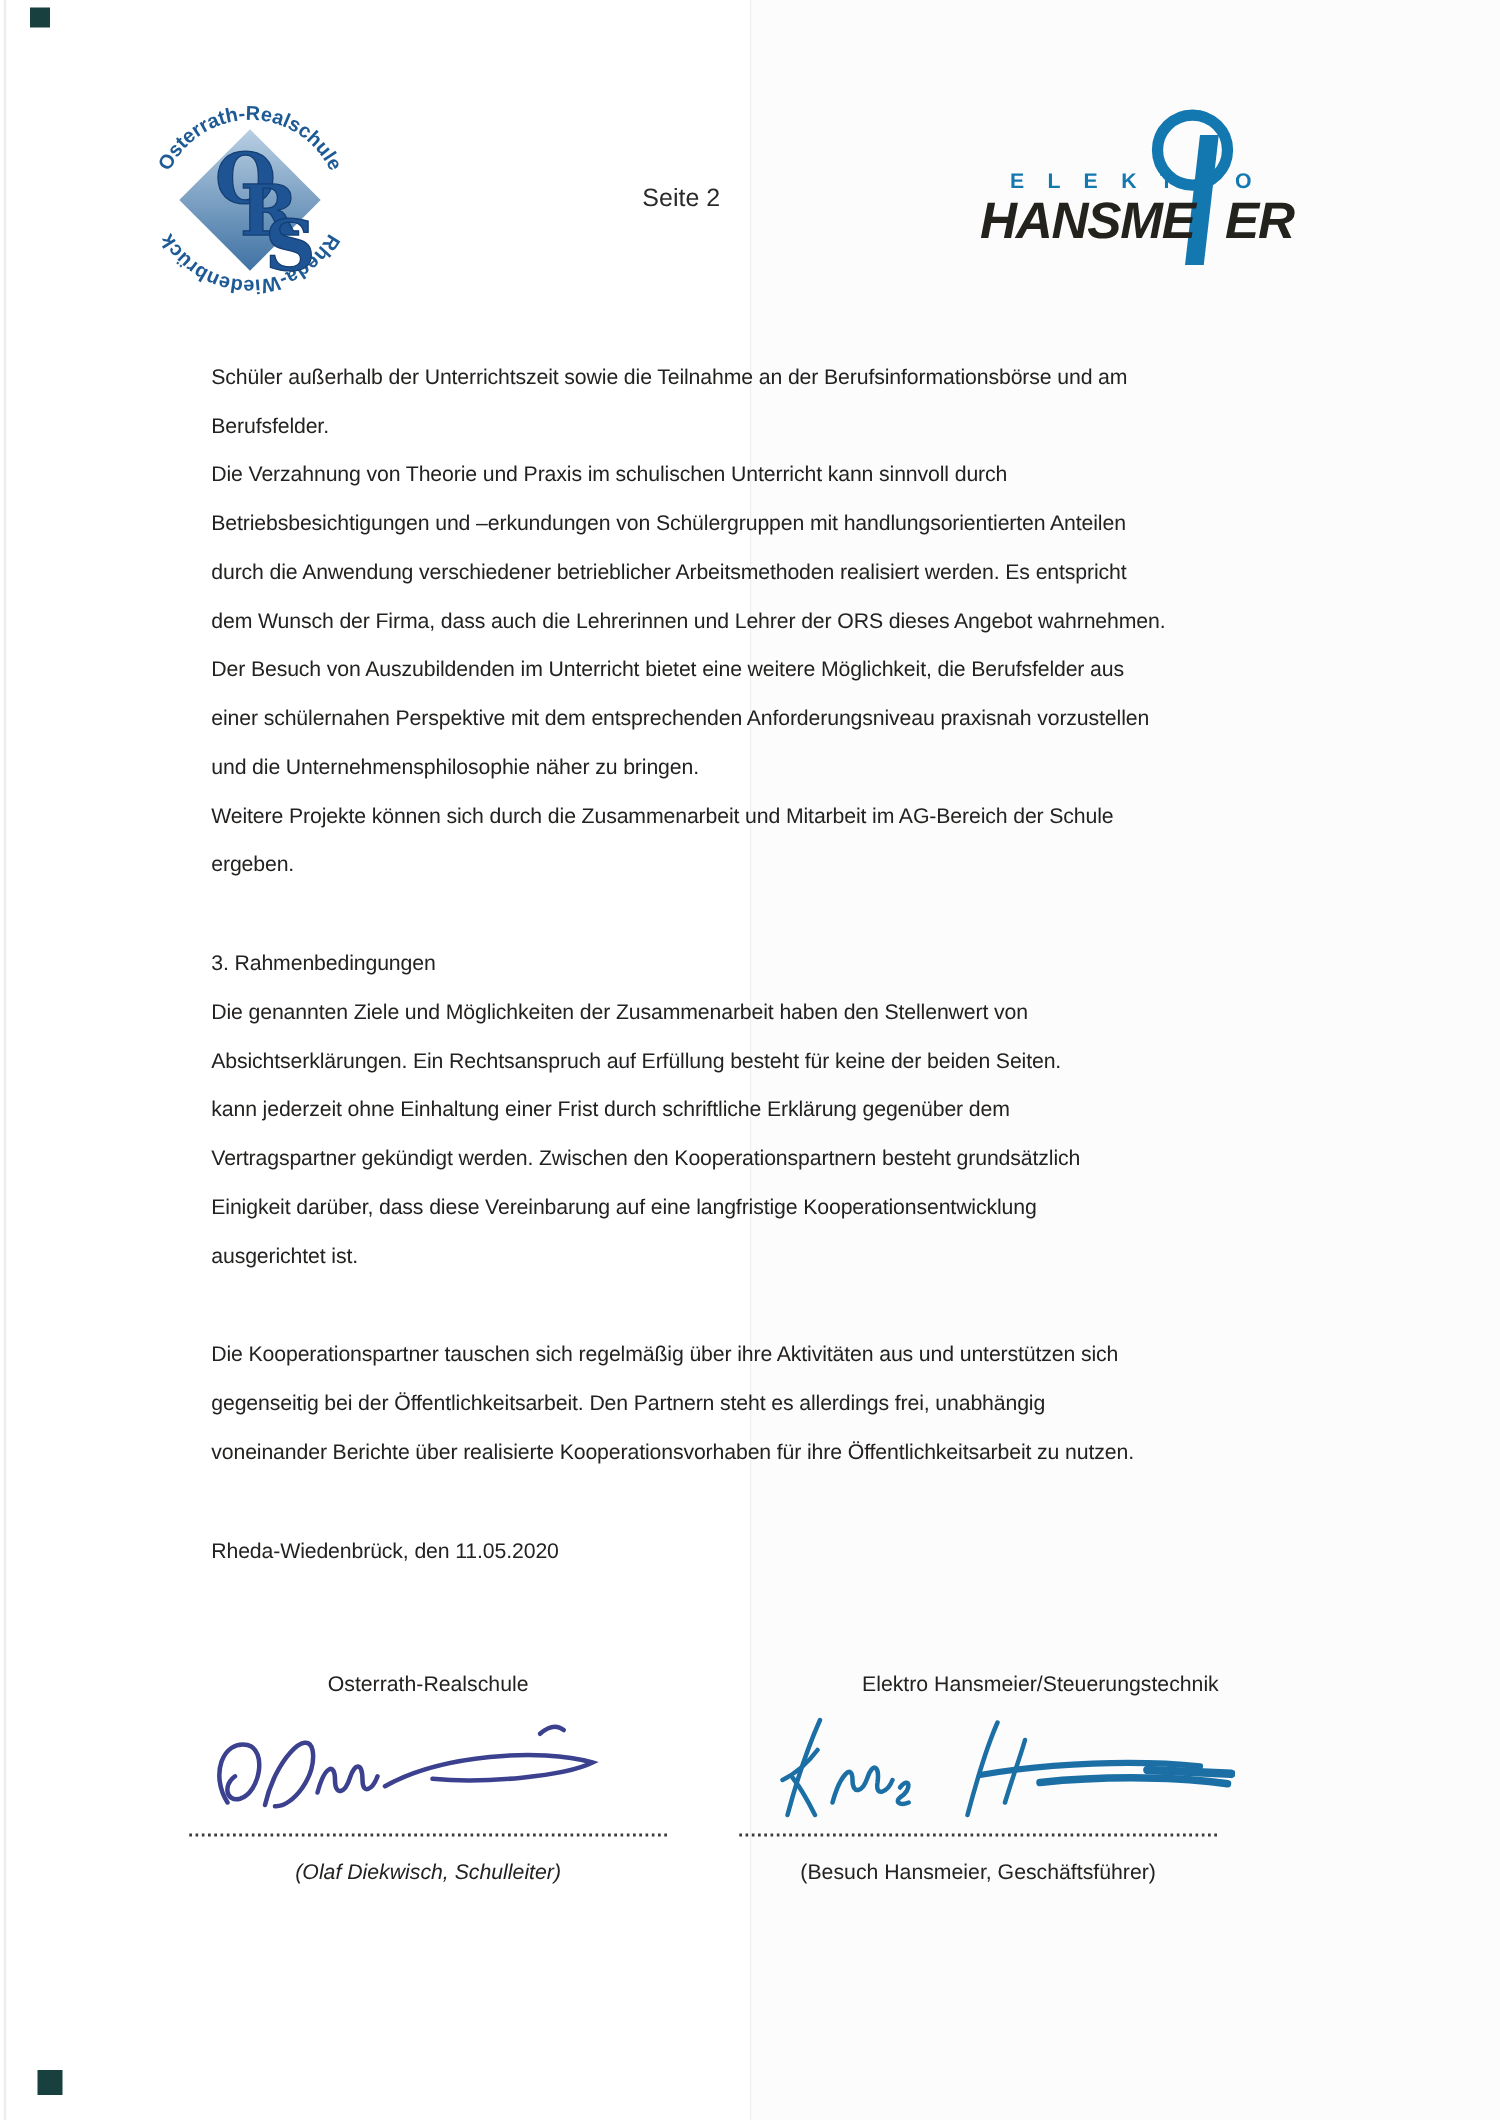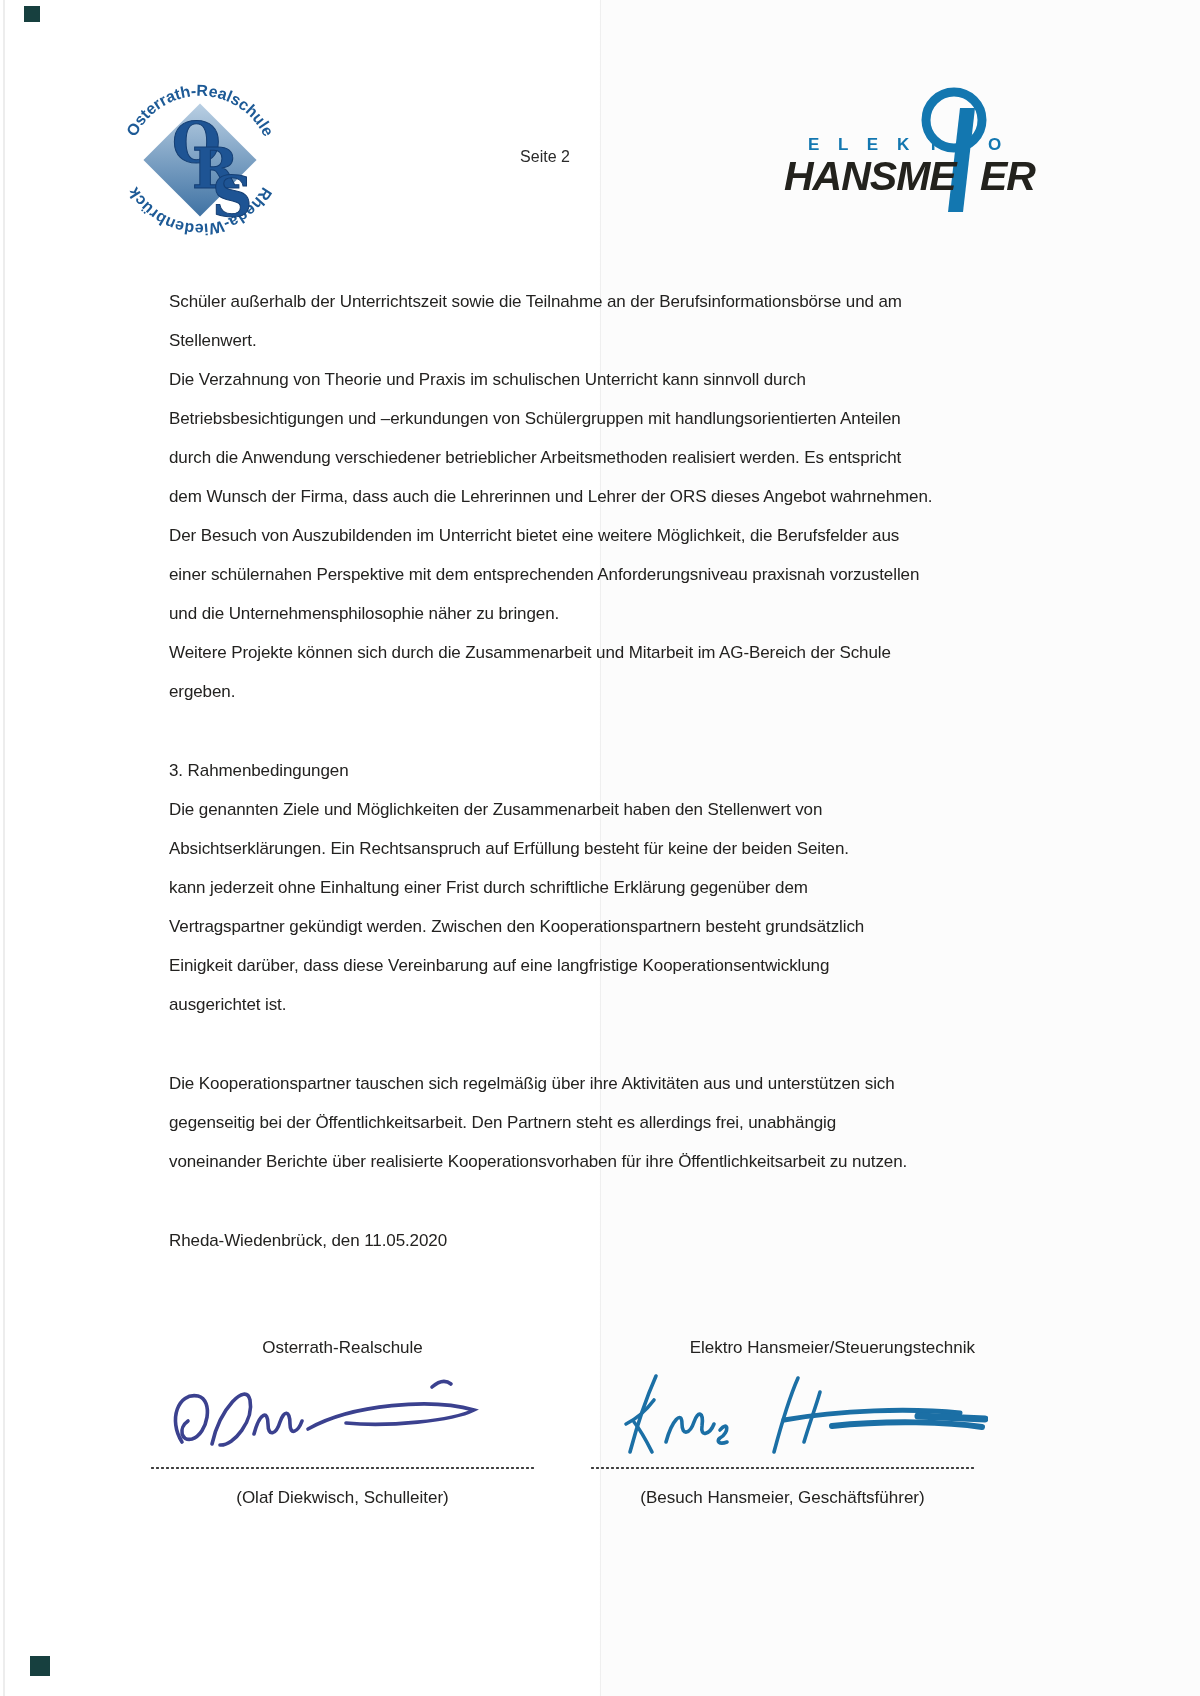--- a/index.html
+++ b/index.html
@@ -8,21 +8,21 @@
     font-family:"Liberation Sans", sans-serif;color:#232220;overflow:hidden;
   }
   .page{position:absolute;inset:0;background:linear-gradient(90deg,#ffffff 0 49.9%,#fcfcfc 50.1% 100%);}
   .seam{position:absolute;left:600px;top:0;width:1px;height:1696px;background:#efefef;}
   .edge-line{position:absolute;left:3px;top:0;width:2px;height:1696px;background:#ededed;}
   .scan-mark{position:absolute;background:#17403f;}
   .scan-mark.tl{left:24px;top:6px;width:16px;height:16px;}
   .scan-mark.bl{left:30px;top:1656px;width:20px;height:20px;}
 
   .page-label{position:absolute;left:480px;top:148px;width:130px;text-align:center;
-    font-size:16px;color:#2a2a2a;}
+    font-size:20px;color:#2a2a2a;}
 
   
   .ors-logo{position:absolute;left:112px;top:72px;width:176px;height:176px;}
 
   
   .hm-logo{position:absolute;left:782px;top:84px;width:290px;height:134px;}
 
   
   .body-text{position:absolute;left:145px;top:282px;width:860px;}
   .block{margin:0 0 40px 0;}
@@ -34,21 +34,21 @@
   .sig-org.right{left:590px;text-align:right;}
   .sig-svg{position:absolute;top:1366px;width:400px;height:104px;}
   .sig-svg.left{left:148px;}
   .sig-svg.right{left:588px;}
   .dotted{position:absolute;top:1466px;width:385px;height:4px;
     background-image:radial-gradient(circle,#3c3c3c 1.1px,transparent 1.3px);
     background-size:5px 4px;background-repeat:repeat-x;}
   .dotted.left{left:150px;}
   .dotted.right{left:590px;}
   .sig-name{position:absolute;top:1488px;width:385px;text-align:center;font-size:17px;color:#232220;}
-  .sig-name.left{left:150px;}
+  .sig-name.left{left:150px;font-style:italic;}
   .sig-name.right{left:590px;}
 </style>
 </head>
 <body>
 
 <div class="page">
   <div class="seam"></div>
   <div class="edge-line"></div>
   <div class="scan-mark tl"></div>
   <div class="scan-mark bl"></div>
@@ -88,21 +88,21 @@
       <g font-size="41" font-style="italic" font-weight="bold" fill="#23221d" letter-spacing="-1">
         <text x="2" y="106">HANSME</text>
         <text x="198" y="106">ER</text>
       </g>
     </svg>
   </div>
 
   <div class="body-text">
       <div class="block">
         <div class="line">Schüler außerhalb der Unterrichtszeit sowie die Teilnahme an der Berufsinformationsbörse und am</div>
-        <div class="line">Stellenwert.</div>
+        <div class="line">Berufsfelder.</div>
         <div class="line">Die Verzahnung von Theorie und Praxis im schulischen Unterricht kann sinnvoll durch</div>
         <div class="line">Betriebsbesichtigungen und –erkundungen von Schülergruppen mit handlungsorientierten Anteilen</div>
         <div class="line">durch die Anwendung verschiedener betrieblicher Arbeitsmethoden realisiert werden. Es entspricht</div>
         <div class="line">dem Wunsch der Firma, dass auch die Lehrerinnen und Lehrer der ORS dieses Angebot wahrnehmen.</div>
         <div class="line">Der Besuch von Auszubildenden im Unterricht bietet eine weitere Möglichkeit, die Berufsfelder aus</div>
         <div class="line">einer schülernahen Perspektive mit dem entsprechenden Anforderungsniveau praxisnah vorzustellen</div>
         <div class="line">und die Unternehmensphilosophie näher zu bringen.</div>
         <div class="line">Weitere Projekte können sich durch die Zusammenarbeit und Mitarbeit im AG-Bereich der Schule</div>
         <div class="line">ergeben.</div>
       </div>

